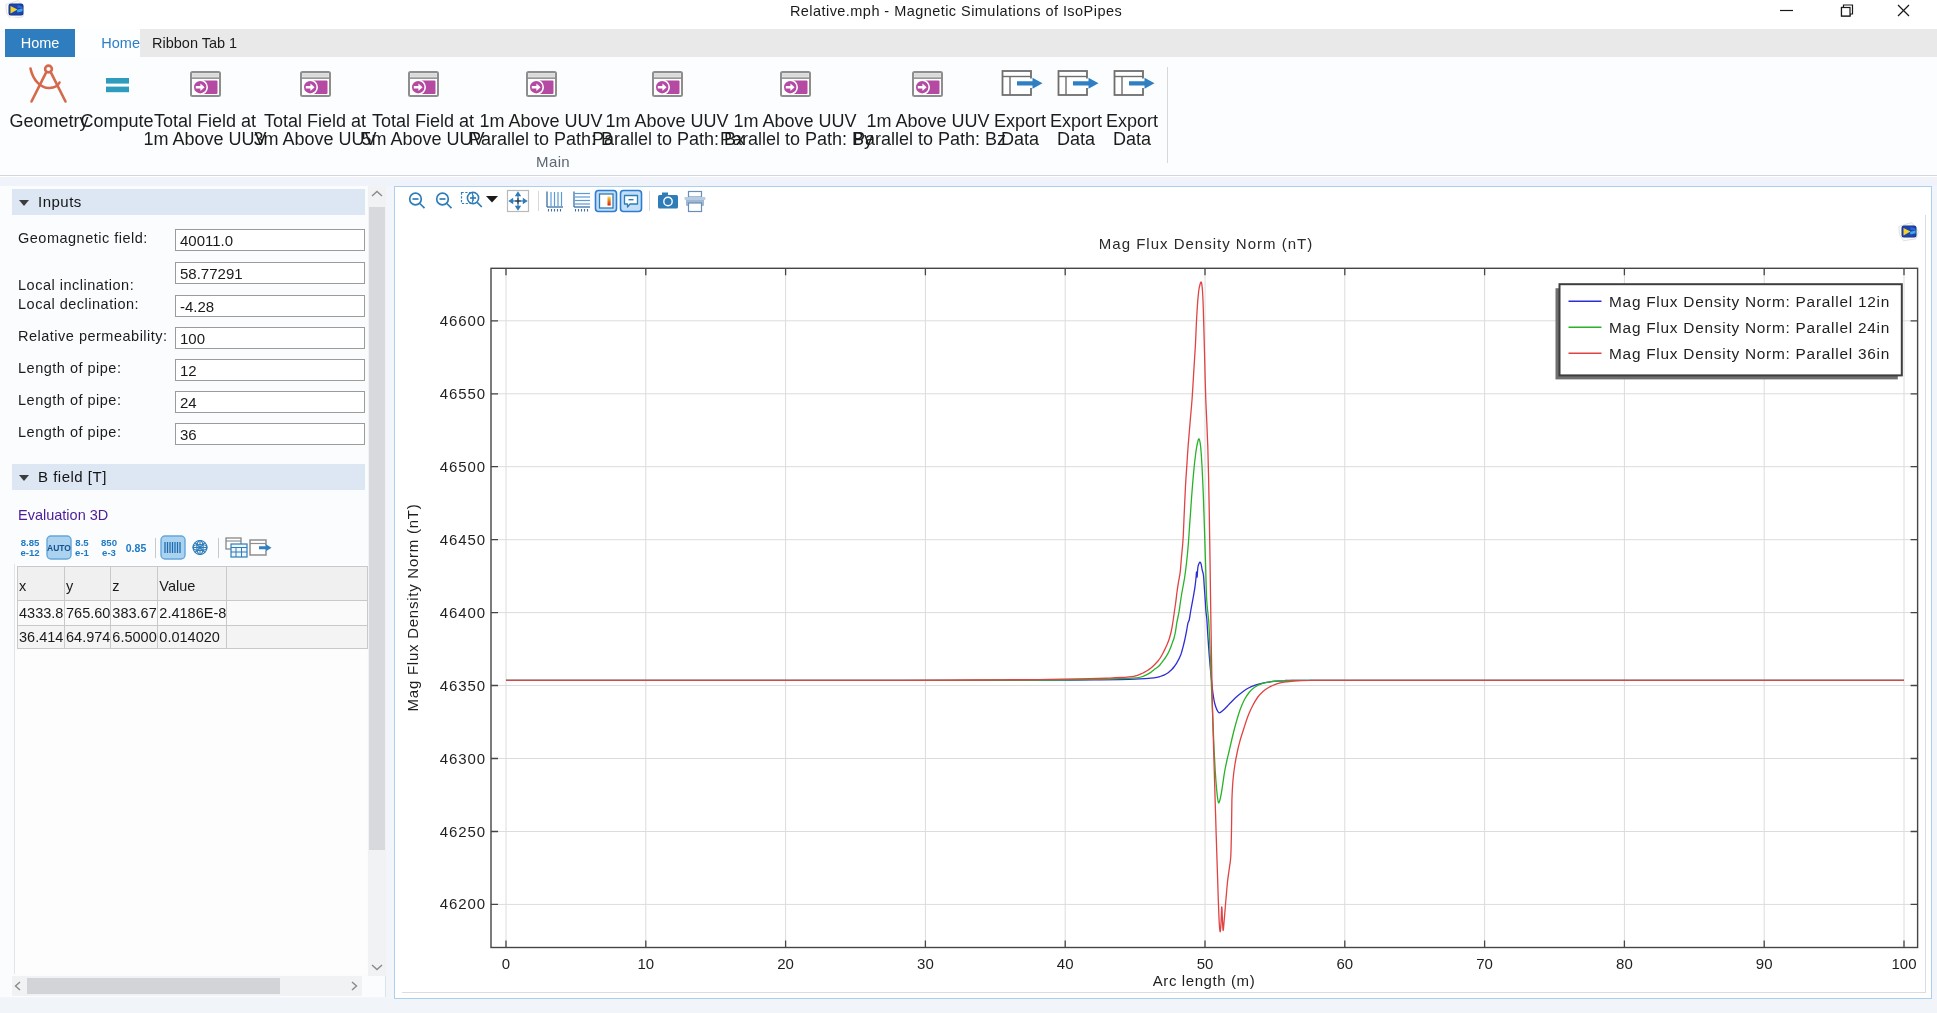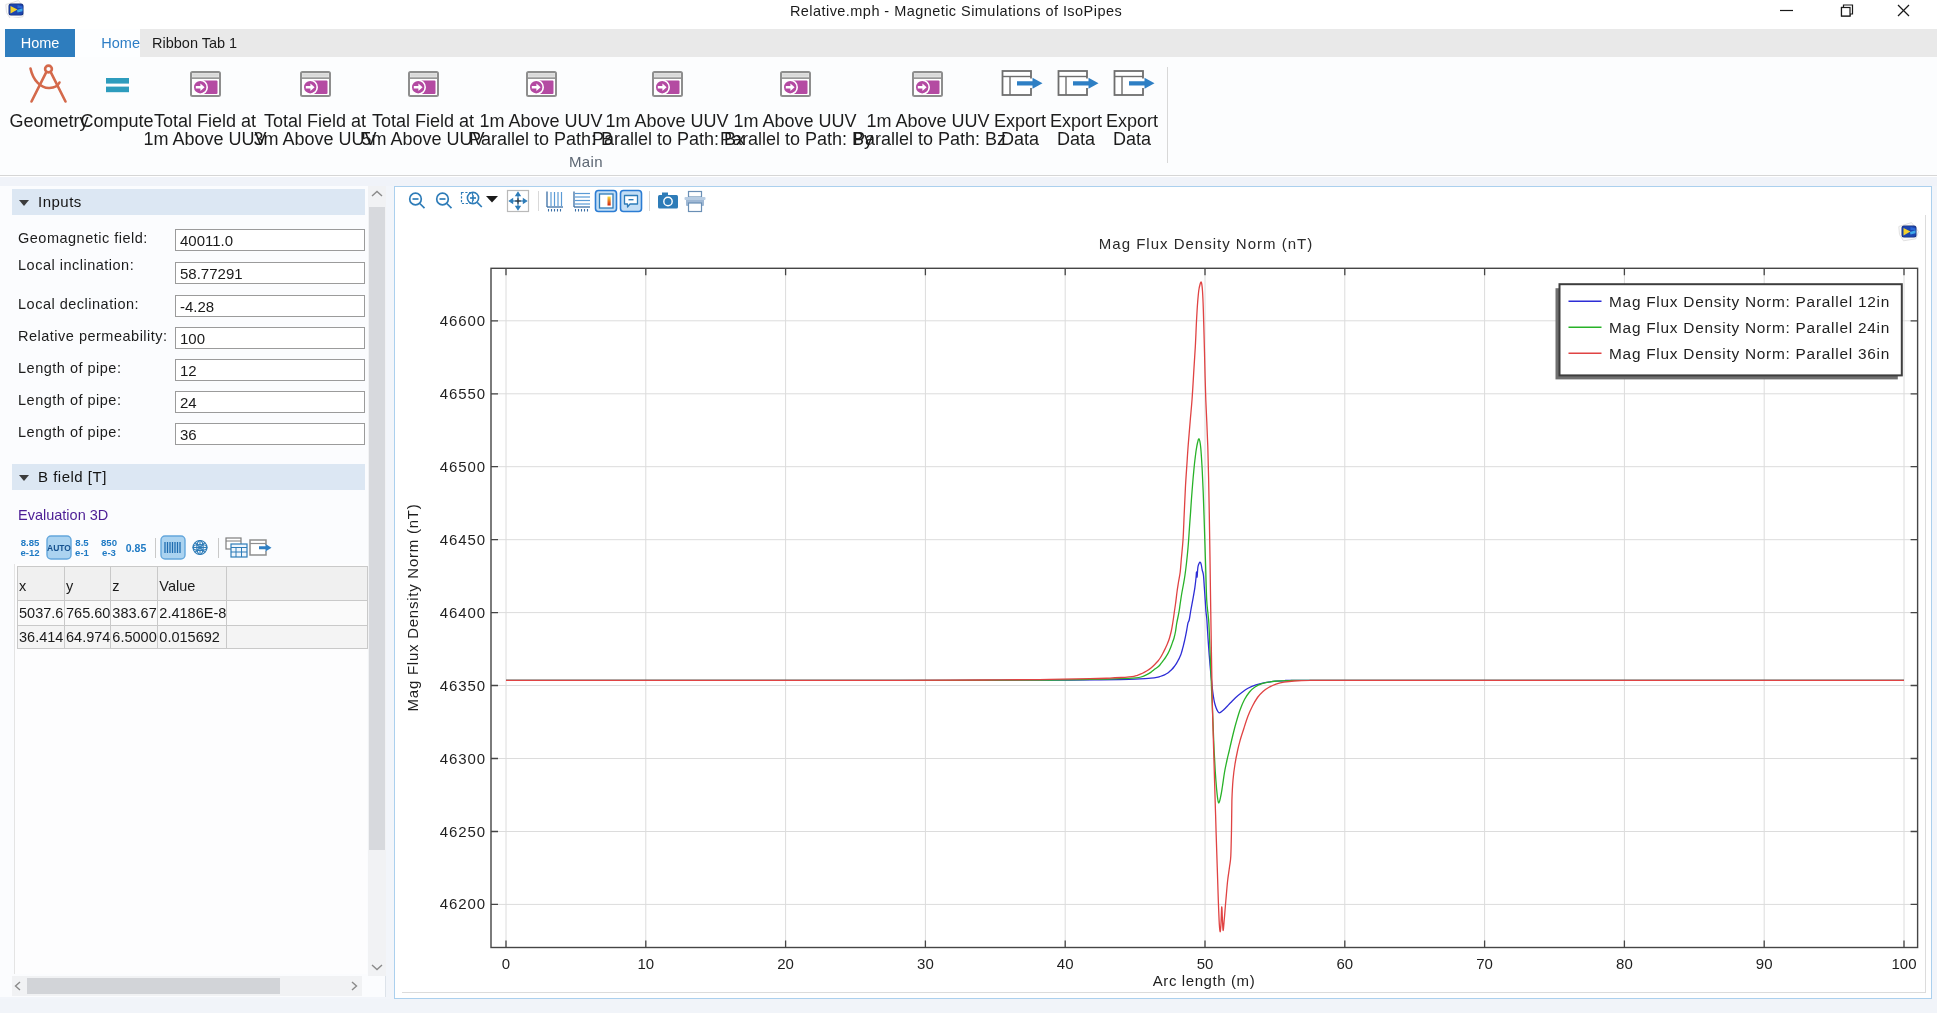--- a/index.html
+++ b/index.html
@@ -7,21 +7,21 @@
 .titlebar{left:0;top:0;width:1937px;height:29px;background:#ffffff}
 .title-text{left:0;top:3px;width:1912px;text-align:center;font-size:14.5px;letter-spacing:0.45px;color:#1b1b1b}
 .tabstrip{left:0;top:29px;width:1937px;height:28px;background:#fbfcfd}
 .tabgray{left:140px;top:29px;width:1797px;height:28px;background:#e9e9e9}
 .tab-file{left:5px;top:29px;width:70px;height:28px;background:#2e7dbe;color:#fff;font-size:14.5px;text-align:center;line-height:28px}
 .tab-home{left:75px;top:29px;width:65px;height:28px;background:#fdfeff;color:#2e7ec6;font-size:14.5px;text-align:right;line-height:28px}
 .tab-r1{left:152px;top:29px;width:120px;height:28px;color:#1b1b1b;font-size:14.5px;line-height:28px}
 .ribbon{left:0;top:57px;width:1937px;height:119px;background:#fcfdfe;border-bottom:1px solid #d6d6d6}
 .rsep{left:1167px;top:67px;width:1px;height:96px;background:#d8d8d8}
 .rlabel{top:112px;font-size:18px;line-height:18px;color:#1c1c1c;text-align:center;white-space:nowrap}
-.main-label{left:536px;top:153px;width:100px;text-align:center;font-size:15px;letter-spacing:0.4px;color:#5d6773}
+.main-label{left:536px;top:153px;width:100px;text-align:left;font-size:15px;letter-spacing:0.4px;color:#5d6773}
 .gapband{left:0;top:177px;width:1937px;height:9px;background:#f0f3f9}
 .appbg{left:0;top:186px;width:1937px;height:827px;background:#f2f5fa}
 .leftpanel{left:0px;top:186px;width:386px;height:811px;background:#fbfcfe;border-right:1px solid #dde3ea}
 .sechead{left:12px;width:353px;height:26px;background:#dce7f3}
 .sechead .tri{position:absolute;left:7px;top:11px;width:0;height:0;border-left:5px solid transparent;border-right:5px solid transparent;border-top:6px solid #3c3c3c}
 .sechead .ht{position:absolute;left:26px;top:4px;font-size:15px;letter-spacing:0.5px;color:#141414}
 .flabel{left:18px;width:170px;font-size:14.5px;letter-spacing:0.5px;color:#1c1c1c}
 .finput{left:175px;width:190px;height:22px;background:#fff;border:1px solid #9b9b9b;font-size:15px;color:#1a1a1a;padding-left:4px;line-height:21px}
 .tbl{position:absolute;border-collapse:collapse;table-layout:fixed;font-size:14.5px;color:#1a1a1a}
 .tbl td{border:1px solid #c9c9c9;padding:0 0 0 1px;overflow:hidden;white-space:nowrap}
@@ -162,21 +162,21 @@
 <div class="abs rlabel" style="left:1092px;width:80px">Export<br>Data</div>
 <div class="abs gapband"></div>
 <div class="abs appbg"></div>
 <div class="abs leftpanel"></div>
 <div class="abs sechead" style="top:189px">
     <div class="tri"></div>
     <div class="ht">Inputs</div>
   </div>
 <div class="abs flabel" style="top:230px">Geomagnetic field:</div>
 <div class="abs finput" style="top:228.5px">40011.0</div>
-<div class="abs flabel" style="top:257px">Local inclination:</div>
+<div class="abs flabel" style="top:277px">Local inclination:</div>
 <div class="abs finput" style="top:262.0px">58.77291</div>
 <div class="abs flabel" style="top:296px">Local declination:</div>
 <div class="abs finput" style="top:294.5px">-4.28</div>
 <div class="abs flabel" style="top:328px">Relative permeability:</div>
 <div class="abs finput" style="top:326.5px">100</div>
 <div class="abs flabel" style="top:360px">Length of pipe:</div>
 <div class="abs finput" style="top:358.5px">12</div>
 <div class="abs flabel" style="top:392px">Length of pipe:</div>
 <div class="abs finput" style="top:390.5px">24</div>
 <div class="abs flabel" style="top:424px">Length of pipe:</div>
@@ -242,31 +242,31 @@
     </colgroup>
 <tbody>
       <tr style="height:34px;background:#f0f0f0">
         <td style="vertical-align:bottom;padding-bottom:6px">x</td>
         <td style="vertical-align:bottom;padding-bottom:6px">y</td>
         <td style="vertical-align:bottom;padding-bottom:6px">z</td>
         <td style="vertical-align:bottom;padding-bottom:6px;text-align:left">Value</td>
         <td></td>
       </tr>
 <tr style="height:25px;background:#fafafa">
-        <td>5037.6</td>
+        <td>4333.8</td>
         <td>765.60</td>
         <td>383.67</td>
         <td>2.4186E-8</td>
         <td></td>
       </tr>
 <tr style="height:23px;background:#f4f4f4">
         <td>36.414</td>
         <td>64.974</td>
         <td>6.5000</td>
-        <td>0.015692</td>
+        <td>0.014020</td>
         <td></td>
       </tr>
 </tbody>
   </table>
 <div class="abs vsb"></div>
 <div class="abs" style="left:369px;top:207px;width:16px;height:643px;background:#d7d9dd"></div>
 <svg class="abs" style="left:368px;top:188px" width="18" height="12" viewBox="0 0 18 12">
     <path d="M4 8 L9 3.5 L14 8" fill="none" stroke="#8a8a8a" stroke-width="1.4"></path>
   </svg>
 <svg class="abs" style="left:368px;top:961px" width="18" height="12" viewBox="0 0 18 12">

